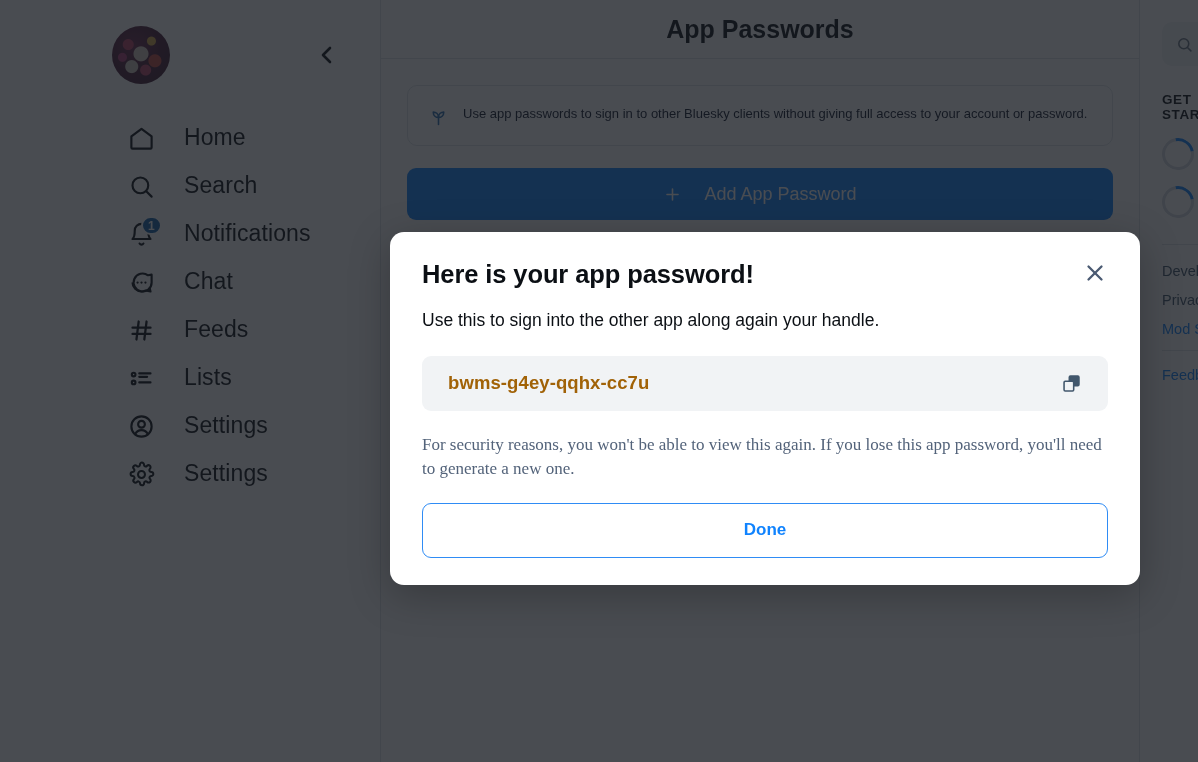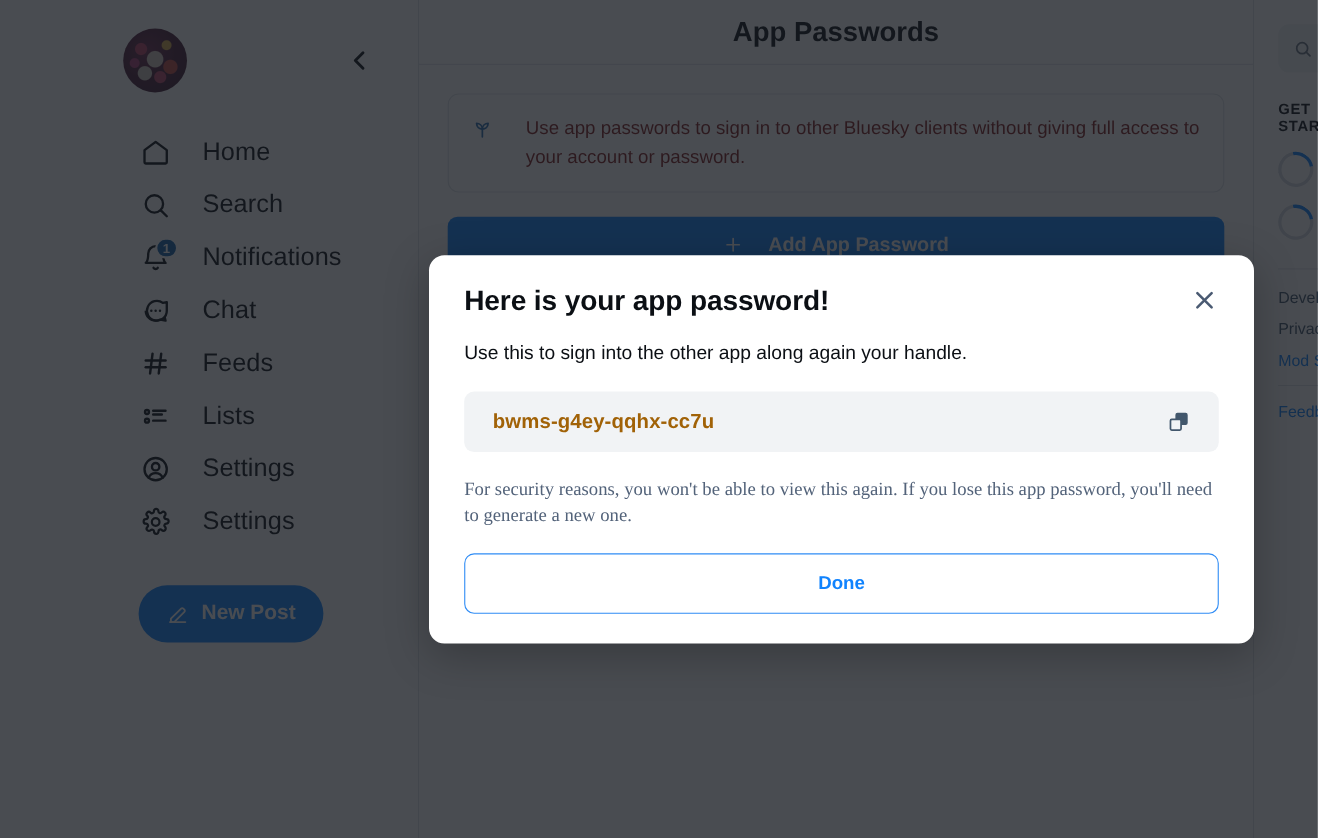--- a/index.html
+++ b/index.html
@@ -102,29 +102,29 @@
   #page-title { font-size: 25px; font-weight: 700; color: #0b0f14; }
   #center-body { padding: 26px; }
 
   #info-card {
     border: 1px solid #dfe3e8;
     border-radius: 10px;
     padding: 18px 20px;
     display: flex; gap: 14px; align-items: flex-start;
   }
   #info-card-text {
-    font-size: 17px; line-height: 1.52; color: #7f1d1d; max-width: 625px; margin-left: 15px;
+    font-size: 13px; line-height: 1.52; color: #0f172a; max-width: 625px;
   }
   #add-btn {
     margin-top: 22px;
     height: 52px; width: 100%;
     background: #1083fe; color: #ffffff;
     border: none; border-radius: 9px;
     display: flex; align-items: center; justify-content: center; gap: 22px;
-    font-size: 18px; font-weight: 700; cursor: pointer;
+    font-size: 18px; font-weight: 400; cursor: pointer;
   }
 
   
   #right-col {
     flex: 1 1 auto; min-width: 0;
     padding: 22px 0 0 22px;
     background: #ffffff;
   }
   #right-search {
     height: 44px; width: 300px;
@@ -320,29 +320,20 @@
         <span class="nav-icon">
           <svg width="27" height="27" viewBox="0 0 24 24" fill="none" stroke="currentColor" stroke-width="1.8" stroke-linejoin="round">
               <circle cx="12" cy="12" r="3.1"></circle>
               <path d="M19.2 14.2a1.5 1.5 0 0 0 .3 1.7l.1.1a1.8 1.8 0 1 1-2.6 2.6l-.1-.1a1.5 1.5 0 0 0-1.7-.3 1.5 1.5 0 0 0-.9 1.4v.2a1.8 1.8 0 1 1-3.6 0v-.1a1.5 1.5 0 0 0-1-1.4 1.5 1.5 0 0 0-1.7.3l-.1.1a1.8 1.8 0 1 1-2.6-2.6l.1-.1a1.5 1.5 0 0 0 .3-1.7 1.5 1.5 0 0 0-1.4-.9h-.2a1.8 1.8 0 0 1 0-3.6h.1a1.5 1.5 0 0 0 1.4-1 1.5 1.5 0 0 0-.3-1.7l-.1-.1a1.8 1.8 0 1 1 2.6-2.6l.1.1a1.5 1.5 0 0 0 1.7.3h.1a1.5 1.5 0 0 0 .9-1.4v-.2a1.8 1.8 0 1 1 3.6 0v.1a1.5 1.5 0 0 0 .9 1.4 1.5 1.5 0 0 0 1.7-.3l.1-.1a1.8 1.8 0 1 1 2.6 2.6l-.1.1a1.5 1.5 0 0 0-.3 1.7v.1a1.5 1.5 0 0 0 1.4.9h.2a1.8 1.8 0 0 1 0 3.6h-.1a1.5 1.5 0 0 0-1.4.9z"></path>
             </svg>
         </span>
         <span class="nav-label">Settings</span>
       </div>
     </div>
 
-    <button id="new-post-btn">
-      <span style="display:flex;align-items:center;">
-        <svg width="21" height="21" viewBox="0 0 24 24" fill="none" stroke="currentColor" stroke-width="1.9" stroke-linecap="round" stroke-linejoin="round">
-            <path d="M4 20h16"></path>
-            <path d="M5 16.5V20h3.4L19 9.4a1.6 1.6 0 0 0 0-2.3l-1.1-1.1a1.6 1.6 0 0 0-2.3 0z"></path>
-          </svg>
-      </span>
-      <span>New Post</span>
-    </button>
   </nav>
 
   <main id="center">
     <div id="center-header">
       <h1 id="page-title">App Passwords</h1>
     </div>
     <div id="center-body">
       <div id="info-card">
         <span style="color:#2a6fb0;display:flex;padding-top:2px;">
           <svg width="21" height="21" viewBox="0 0 24 24" fill="none" stroke="currentColor" stroke-width="1.8" stroke-linecap="round" stroke-linejoin="round">

